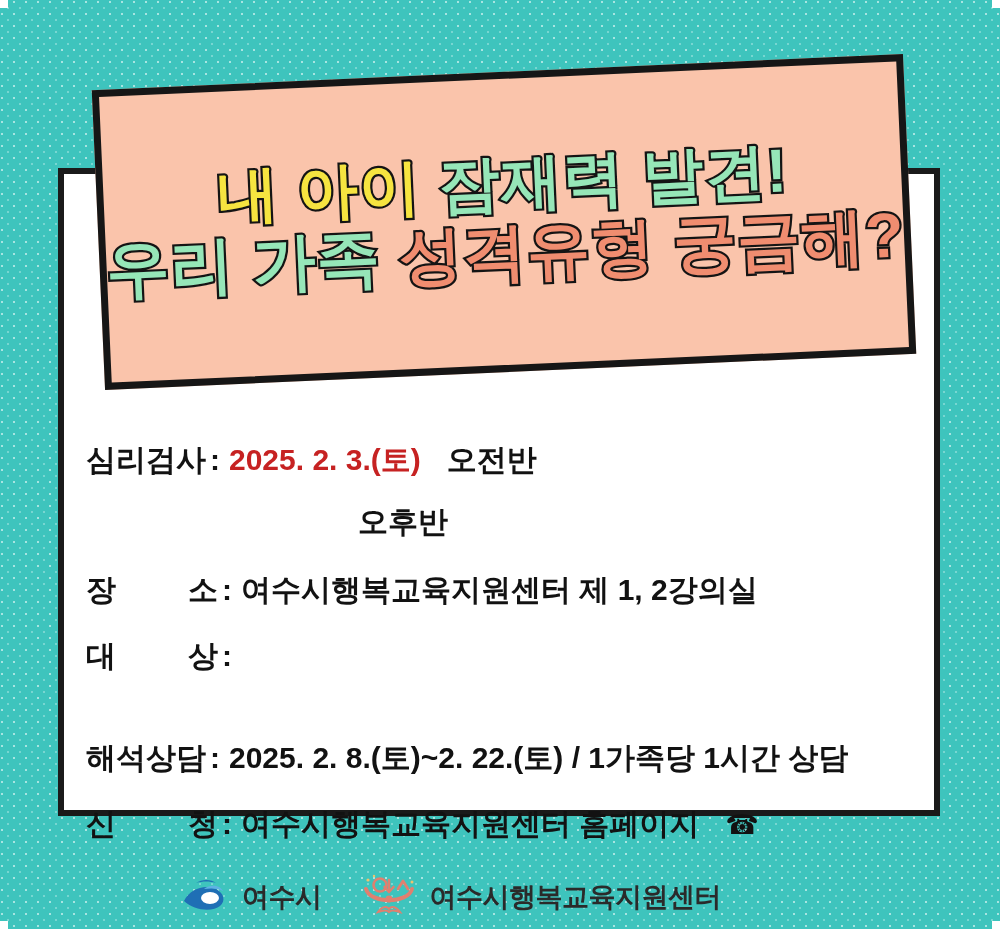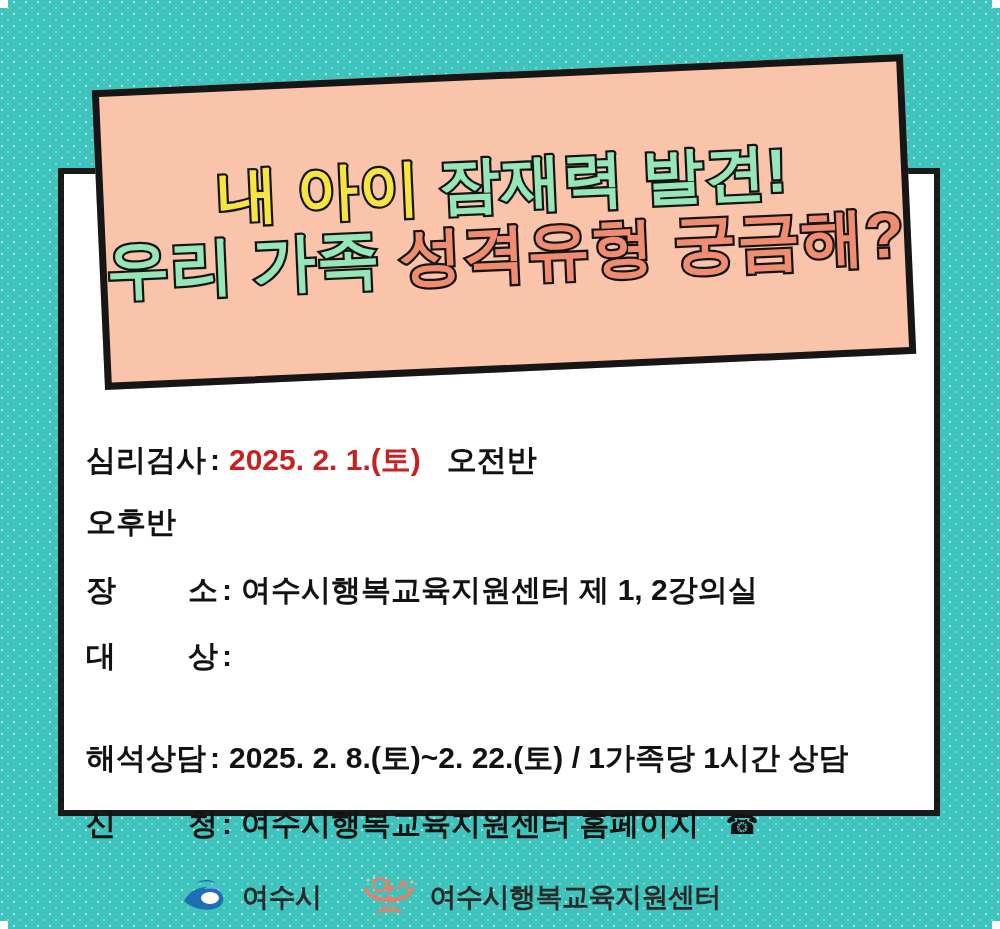--- a/index.html
+++ b/index.html
@@ -115,21 +115,21 @@
   .label-plain { flex: 0 0 auto; }
   .colon { padding: 0 9px 0 4px; }
   .gap-sm { display: inline-block; width: 16px; }
   .gap-md { display: inline-block; width: 26px; }
   .spacer-indent { display: inline-block; width: 272px; flex: 0 0 auto; }
 
   .c-red  { color: #c62222; }
   .c-blue { color: #2f7fb6; }
 
   .r1 { margin-top: 0px; }
-  .r2 { margin-top: 32px; flex-direction: column; }
+  .r2 { margin-top: 32px; }
   .r3 { margin-top: 38px; }
   .r4 { margin-top: 36px; }
   .r5 { margin-top: 72px; text-align: center; }
   .r6 { margin-top: 34px; }
   .r7 { margin-top: 36px; }
 
   .phone-wrap { display: inline-flex; align-items: baseline; }
   .phone-icon { font-size: 27px; margin-right: 1px; }
 
   
@@ -176,21 +176,21 @@
       <span class="t-mint">우리 가족</span>
       <span class="t-coral">성격유형 궁금해?</span>
     </div>
   </div>
 
   <div id="body-text">
 
     <div class="row r1">
       <span class="label-plain">심리검사</span>
       <span class="colon">:</span>
-      <span class="c-red">2025. 2. 1.(토)</span>
+      <span class="c-red">2025. 2. 3.(토)</span>
       <span class="gap-md"></span>
       <span>오전반</span>
       <span class="gap-sm"></span>
     </div>
 
     <div class="row r2 indented">
       <span class="spacer-indent"></span>
       <span>오후반</span>
       <span class="gap-md"></span>
     </div>

